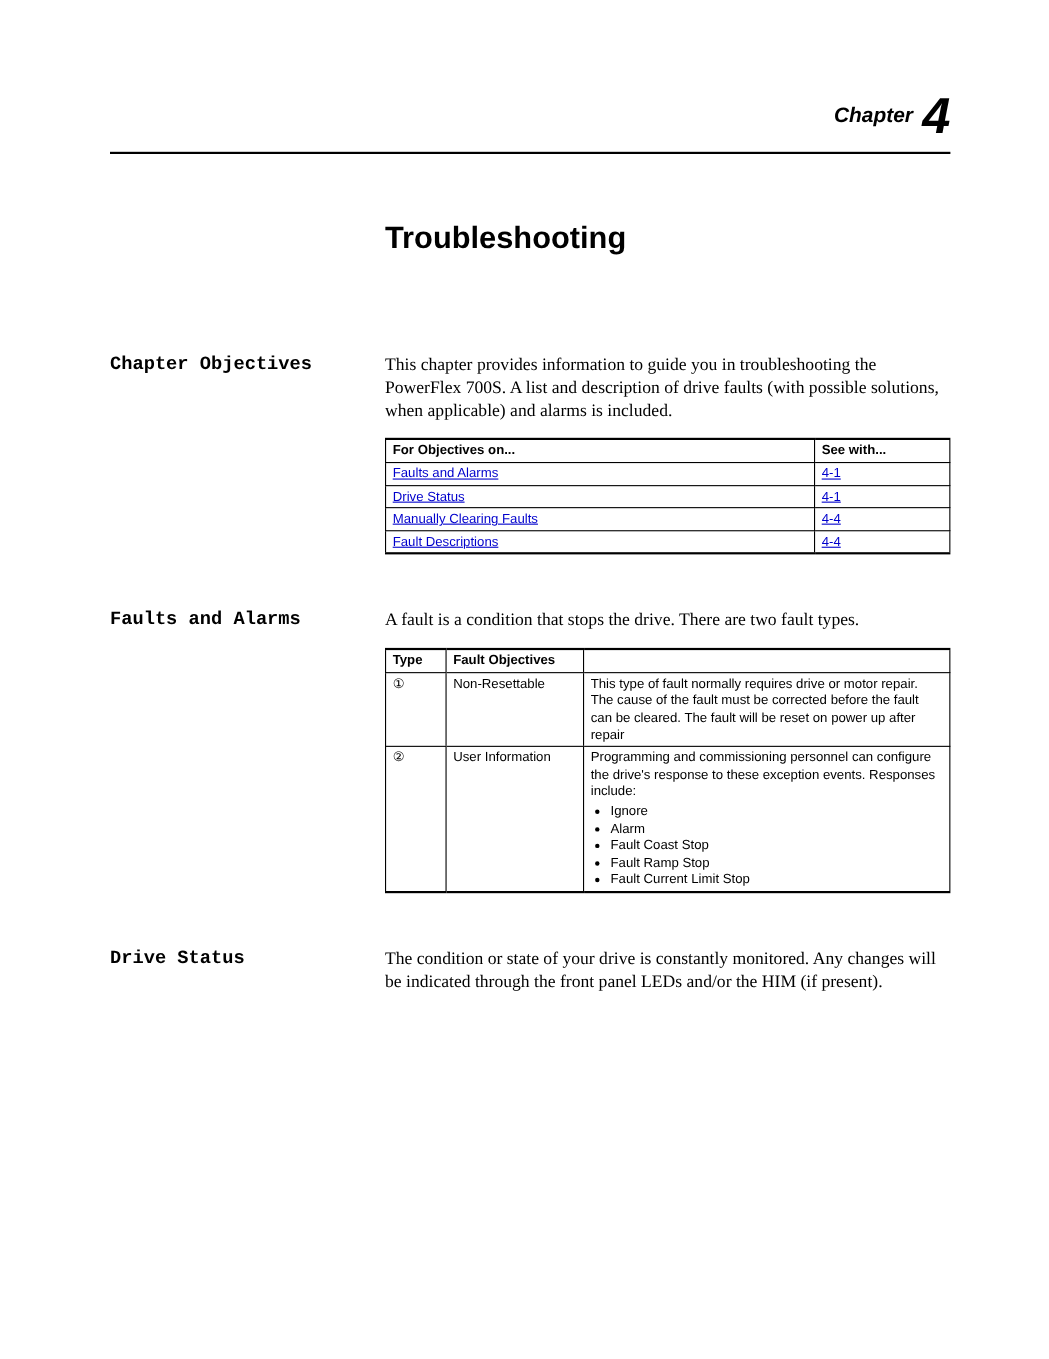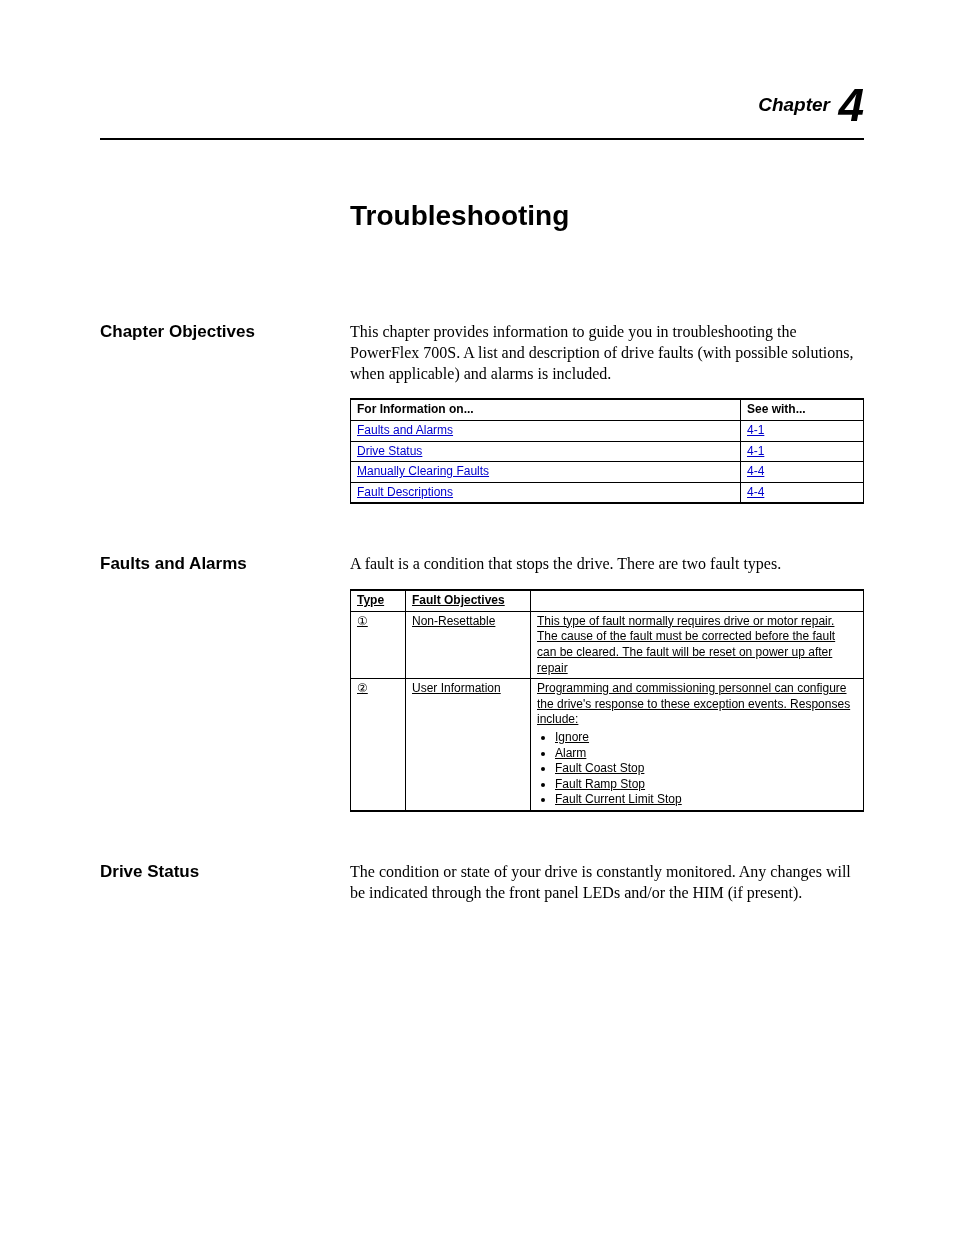--- a/index.html
+++ b/index.html
@@ -39,21 +39,21 @@
     margin-left: 250px;
     margin-bottom: 90px;
   }
   .section {
     display: flex;
     margin-bottom: 50px;
   }
   .section-heading {
     width: 250px;
     flex: 0 0 250px;
-    font-family: Liberation Sans, sans-serif;
+    font-family: Liberation Mono, monospace;
     font-weight: bold;
     font-size: 17px;
   }
   .section-body {
     flex: 1;
     font-size: 16px;
     line-height: 1.3;
   }
   .body-para {
     margin-bottom: 14px;
@@ -89,21 +89,20 @@
     text-decoration: underline;
     cursor: pointer;
   }
 
   table.fault-table {
     width: 100%;
     border-collapse: collapse;
     font-family: Arial, Helvetica, sans-serif;
     font-size: 12px;
     margin-top: 8px;
-    text-decoration: underline;
   }
   table.fault-table th {
     text-align: left;
     font-weight: bold;
     border-top: 2px solid #000;
     border-bottom: 1px solid #000;
     border-left: 1px solid #000;
     padding: 2px 6px;
   }
   table.fault-table th:last-child,
@@ -144,21 +143,21 @@
   <div class="main-title">Troubleshooting</div>
 
   <div class="section">
     <div class="section-heading">Chapter Objectives</div>
     <div class="section-body">
       <div class="body-para">This chapter provides information to guide you in troubleshooting the PowerFlex 700S. A list and description of drive faults (with possible solutions, when applicable) and alarms is included.</div>
 
       <table class="info-table">
         <thead>
           <tr>
-            <th>For Information on...</th>
+            <th>For Objectives on...</th>
             <th style="width:110px">See with...</th>
           </tr>
         </thead>
         <tbody>
           <tr>
             <td><span class="link">Faults and Alarms</span></td>
             <td><span class="link">4-1</span></td>
           </tr>
           <tr>
             <td><span class="link">Drive Status</span></td>

